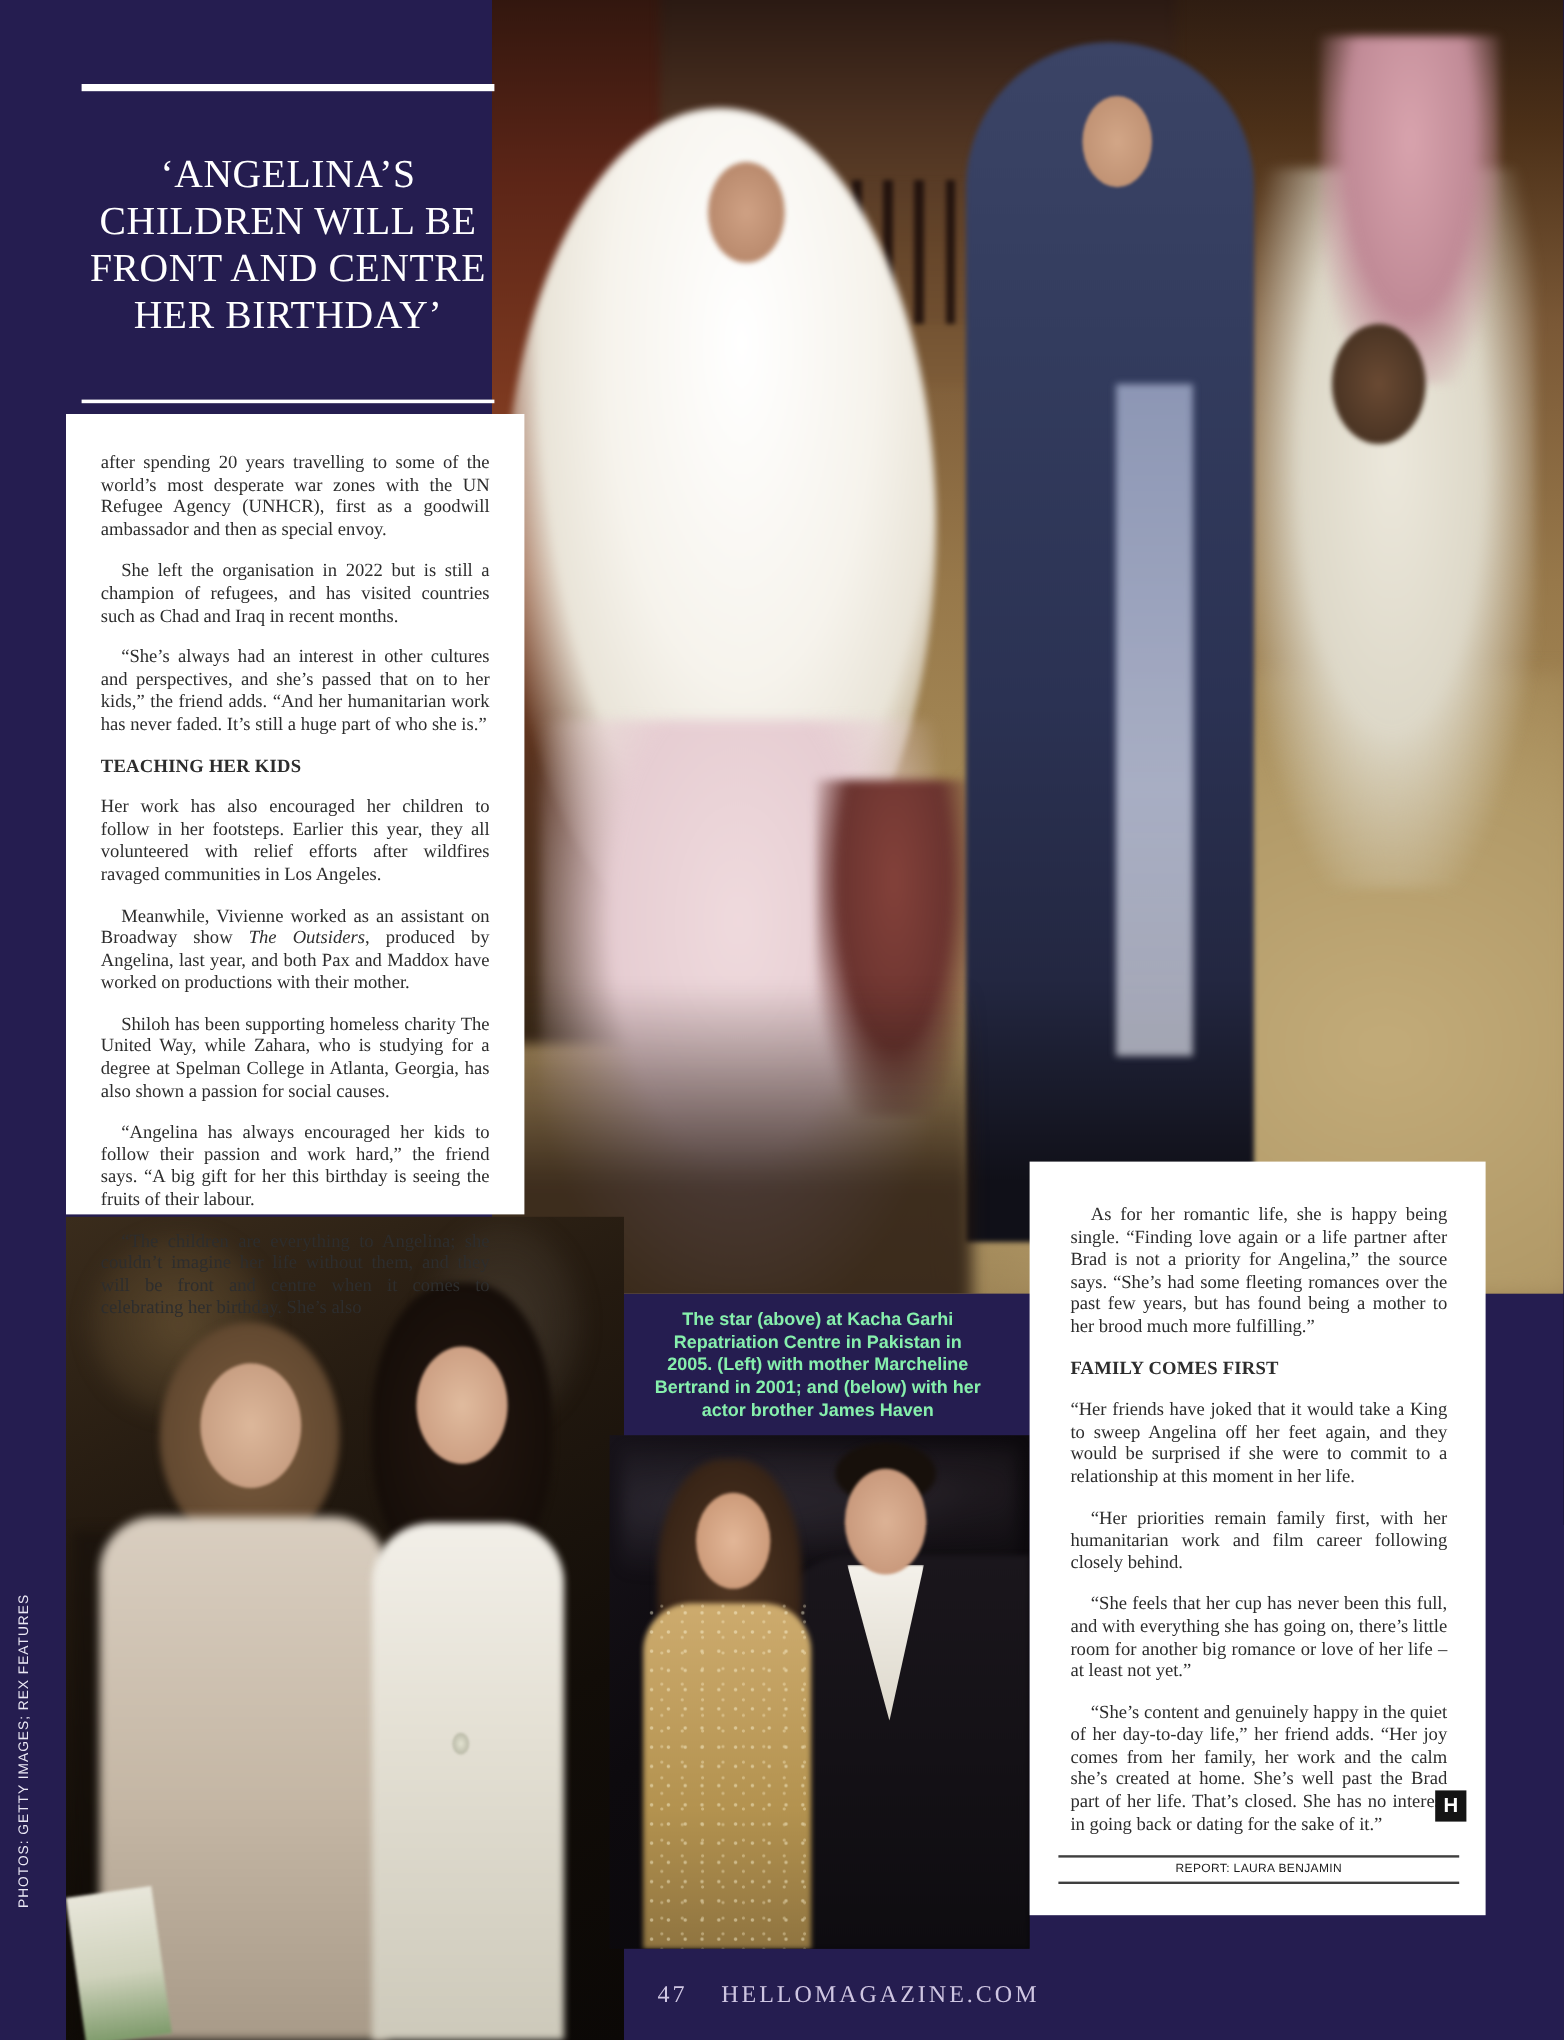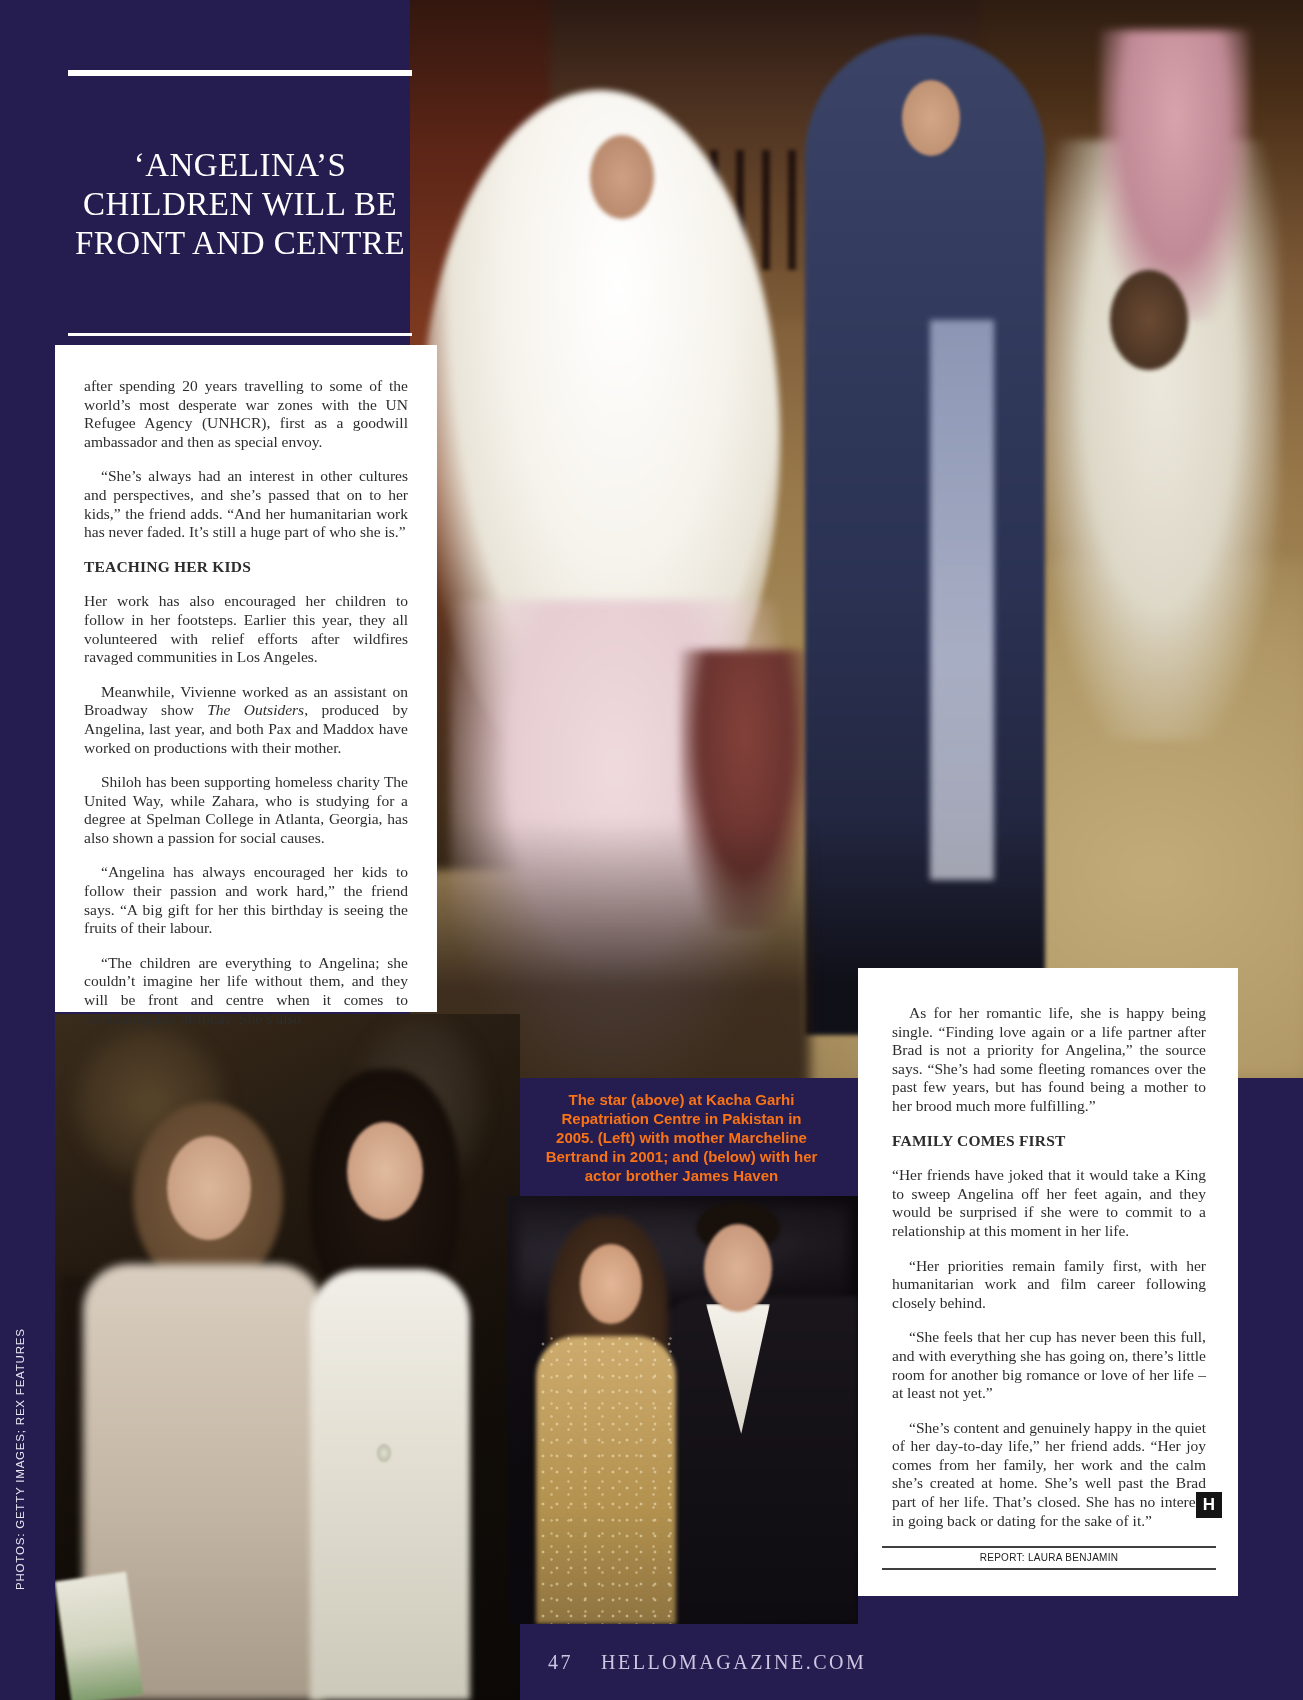--- a/index.html
+++ b/index.html
@@ -110,21 +110,21 @@
     padding:4px 0 5px 0; text-align:center; font-family:"Liberation Sans", sans-serif;
     font-size:10px; color:#1c1c1c; letter-spacing:0.3px; }
   .endmark { position:absolute; right:16px; bottom:78px; width:26px; height:26px;
     background:#141414; color:#ffffff; font-family:"Liberation Sans", sans-serif;
     font-weight:bold; font-size:17px; display:flex; align-items:center; justify-content:center; }
   
   .caption { position:absolute; left:505px; top:1078px; width:353px; height:118px;
     display:flex; align-items:center; justify-content:center; }
   .caption p { width:278px; margin:0; text-align:center;
     font-family:"Liberation Sans", sans-serif; font-weight:bold;
-    font-size:15px; line-height:19px; color:#f97316; }
+    font-size:15px; line-height:19px; color:#86efac; }
   
   .footer { position:absolute; left:520px; top:1624px; width:847px; height:76px;
     display:flex; align-items:center; gap:28px; padding-left:28px; box-sizing:border-box;
     color:#cfc6e2; font-size:20px; letter-spacing:2.5px; }
   
   .credit { position:absolute; left:14px; top:1250px; height:340px;
     writing-mode:vertical-rl; transform:rotate(180deg);
     font-family:"Liberation Sans", sans-serif; font-size:11.5px;
     letter-spacing:0.8px; color:#eae7f4; }
 </style>
@@ -176,26 +176,28 @@
     <div class="br-adress"></div>
     <div class="br-sparkle"></div>
   </div>
 
   <div class="pullquote">
     <div class="pq-rule-top"></div>
     <div class="pq-text">
       <span>‘ANGELINA’S</span>
       <span>CHILDREN WILL BE</span>
       <span>FRONT AND CENTRE</span>
+      <span>HER BIRTHDAY’</span>
     </div>
     <div class="pq-rule-bottom"></div>
   </div>
 
   <div class="article article-left">
     <p>after spending 20 years travelling to some of the world’s most desperate war zones with the UN Refugee Agency (UNHCR), first as a goodwill ambassador and then as special envoy.</p>
+    <p class="ind">She left the organisation in 2022 but is still a champion of refugees, and has visited countries such as Chad and Iraq in recent months.</p>
     <p class="ind">“She’s always had an interest in other cultures and perspectives, and she’s passed that on to her kids,” the friend adds. “And her humanitarian work has never faded. It’s still a huge part of who she is.”</p>
     <p class="subhead">TEACHING HER KIDS</p>
     <p>Her work has also encouraged her children to follow in her footsteps. Earlier this year, they all volunteered with relief efforts after wildfires ravaged communities in Los Angeles.</p>
     <p class="ind"><span>Meanwhile, Vivienne worked as an assistant on Broadway show </span><i>The Outsiders</i><span>, produced by Angelina, last year, and both Pax and Maddox have worked on productions with their mother.</span></p>
     <p class="ind">Shiloh has been supporting homeless charity The United Way, while Zahara, who is studying for a degree at Spelman College in Atlanta, Georgia, has also shown a passion for social causes.</p>
     <p class="ind">“Angelina has always encouraged her kids to follow their passion and work hard,” the friend says. “A big gift for her this birthday is seeing the fruits of their labour.</p>
     <p class="ind">“The children are everything to Angelina; she couldn’t imagine her life without them, and they will be front and centre when it comes to celebrating her birthday. She’s also</p>
   </div>
 
   <div class="caption">

